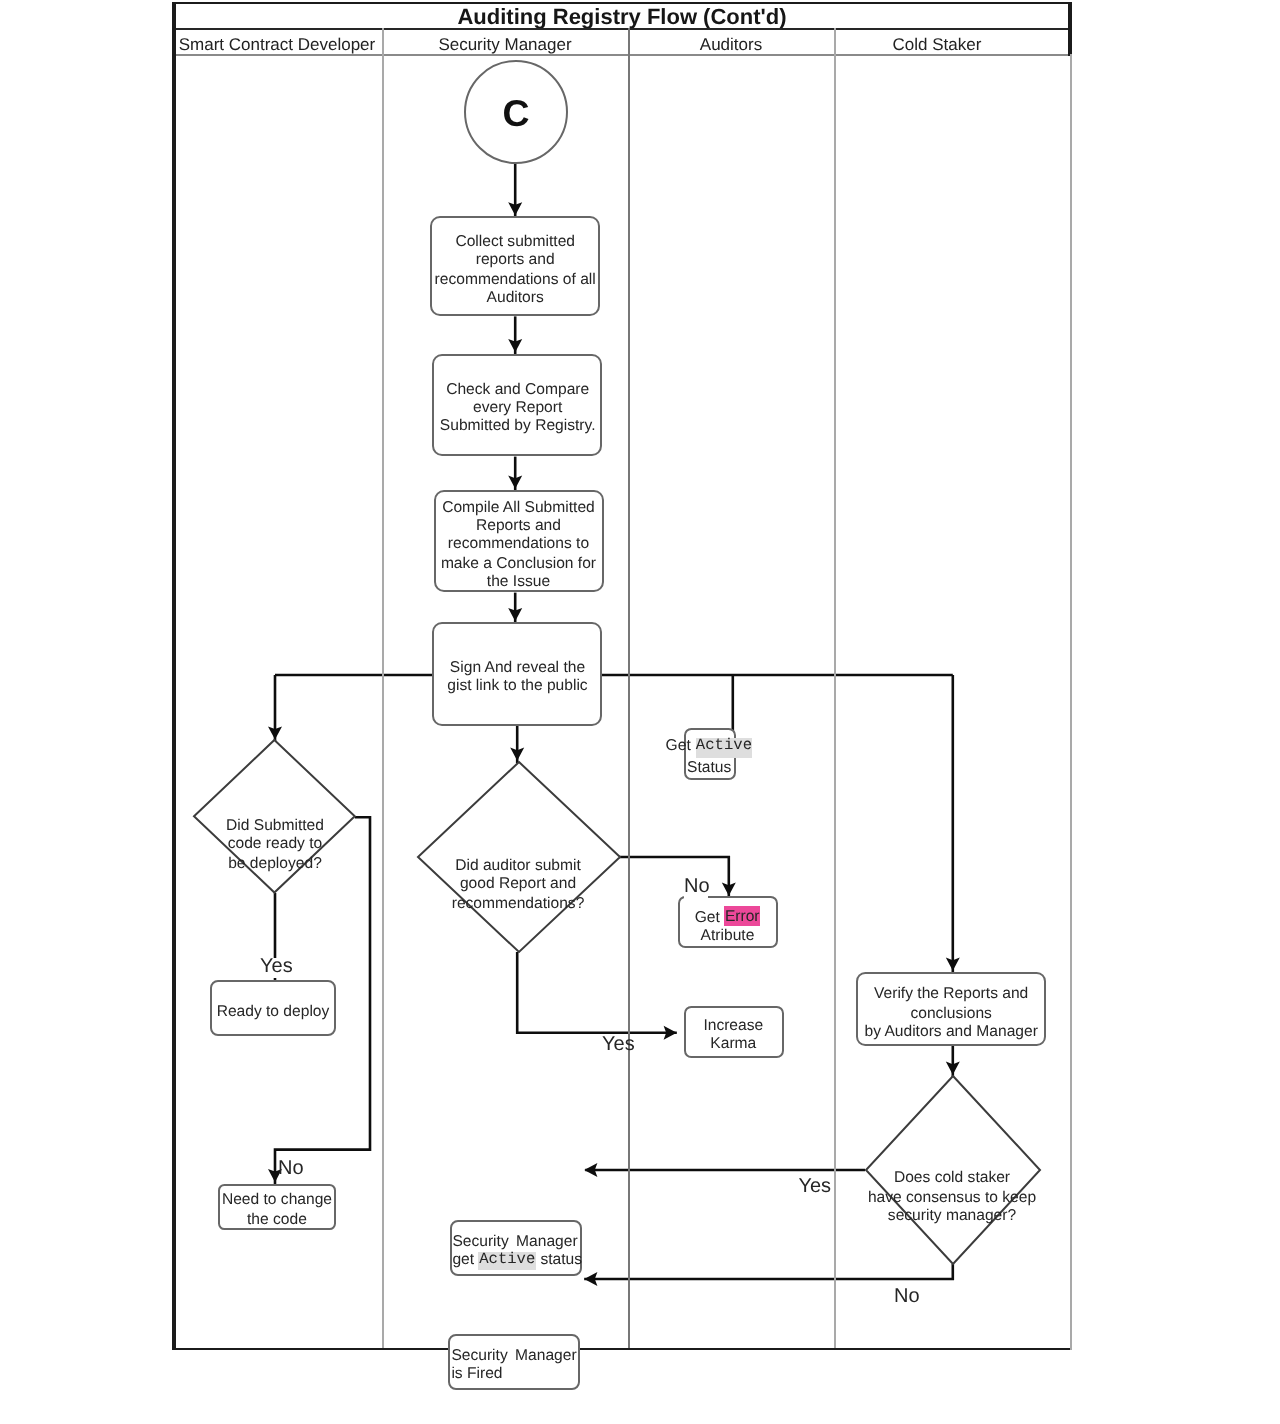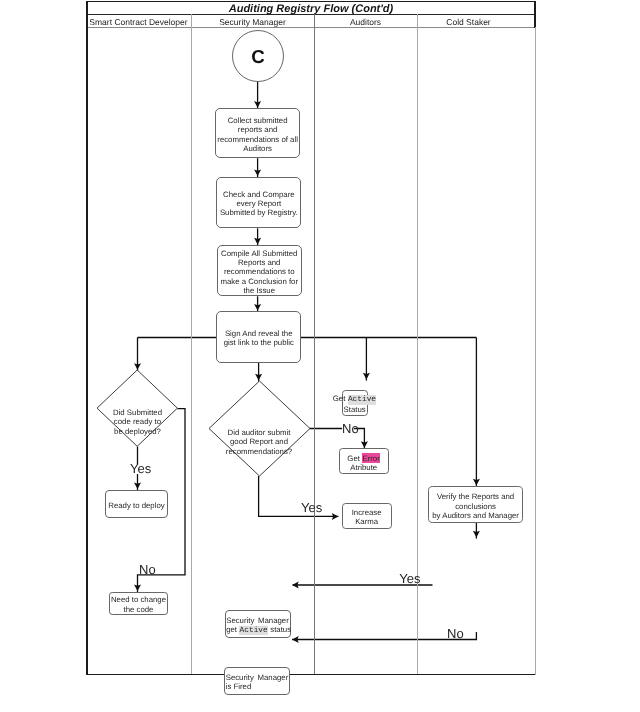--- a/index.html
+++ b/index.html
@@ -5,42 +5,42 @@
   html,body{margin:0;padding:0;background:#ffffff;}
   body{width:640px;height:712px;overflow:hidden;font-family:"Liberation Sans",sans-serif;
        -webkit-font-smoothing:antialiased;text-rendering:geometricPrecision;}
   #stage{position:relative;width:640px;height:712px;background:#fff;}
 
   #frame{position:absolute;left:86px;top:0.9px;width:449.5px;height:674.5px;}
   .fedge{position:absolute;background:#1b1b1b;}
   #frametoprt{position:absolute;left:534.2px;top:0.9px;width:1.4px;height:27px;background:#1b1b1b;}
   #framert{position:absolute;left:534.6px;top:27px;width:1px;height:647.5px;background:#a9a9a9;}
   #title{position:absolute;left:88px;top:4.1px;width:446px;height:11px;line-height:11px;text-align:center;
-         font-size:11px;font-weight:bold;color:#161616;letter-spacing:0px;font-style:italic;}
+         font-size:11px;font-weight:bold;color:#161616;letter-spacing:0px;}
   #titlerule{position:absolute;left:88px;top:13.6px;width:446px;height:1.3px;background:#262626;}
   #headrule{position:absolute;left:88px;top:26.9px;width:446px;height:1px;background:#8a8a8a;}
   .lanehead{position:absolute;top:16.6px;height:11px;line-height:11px;text-align:center;font-size:8.5px;color:#222;}
   .lanediv{position:absolute;top:14.4px;width:1px;height:659.5px;background:#a9a9a9;}
 
   svg#wires{position:absolute;left:0;top:0;width:640px;height:712px;pointer-events:none;}
 
   .node{position:absolute;background:#fff;border:1.1px solid #676767;border-radius:5px;box-sizing:border-box;
         display:flex;flex-direction:column;align-items:center;justify-content:center;padding-top:2.8px;
         text-align:center;color:#262626;font-size:7.8px;line-height:9.3px;}
   .node .ln{display:block;white-space:nowrap;}
   .circ{border-radius:50%;font-size:18.7px;line-height:18.7px;font-weight:bold;color:#111;padding-top:2.6px;}
 
   .dia{position:absolute;}
   .dia svg{position:absolute;left:0;top:0;width:100%;height:100%;overflow:visible;}
   .dia .dtext{position:absolute;left:0;top:12px;width:100%;height:100%;display:flex;flex-direction:column;
        align-items:center;justify-content:center;padding-top:2.8px;box-sizing:border-box;
        text-align:center;font-size:7.8px;line-height:9.3px;color:#262626;}
   .dia .ln{display:block;white-space:nowrap;}
 
-  .edgelbl{position:absolute;font-size:13px;line-height:10.5px;color:#262626;white-space:nowrap;text-align:right;}
+  .edgelbl{position:absolute;font-size:10px;line-height:10.5px;color:#262626;white-space:nowrap;text-align:left;margin-top:15px;}
   .edgelbl.mask{background:#fff;}
 
   .code{font-family:"Liberation Mono",monospace;font-size:7.8px;background:#dedede;padding:0.6px 0.4px;}
   .hl{background:#ec4899;padding:0.6px 0.4px;}
 
   .jbox{align-items:stretch;justify-content:center;text-align:left;padding:3.6px 0.7px 0;margin-top:40px;}
   .jbox .ln{white-space:nowrap;}
   .jbox .just{display:flex;justify-content:space-between;white-space:nowrap;}
 </style>
 </head>
@@ -176,41 +176,51 @@
 
   <div class="node" style="left:105.3px;top:490px;width:62.4px;height:28.4px;border-radius:4px">
     <span class="ln">Ready to deploy</span>
   </div>
 
   <div class="node" style="left:109.4px;top:592px;width:58.2px;height:22.5px;border-radius:3.2px">
     <span class="ln">Need to change</span>
     <span class="ln">the code</span>
   </div>
 
-  <div class="node" style="left:341.6px;top:390px;width:26px;height:25.9px;border-radius:3.6px">
+  <div class="node" style="left:341.6px;top:364px;width:26px;height:25.9px;border-radius:3.6px">
     <span class="ln"><span>Get </span><span class="code">Active</span></span>
     <span class="ln">Status</span>
   </div>
 
   <div class="node" style="left:338.8px;top:448.4px;width:49.9px;height:26.1px;border-radius:3.6px">
     <span class="ln"><span>Get </span><span class="hl">Error</span></span>
     <span class="ln">Atribute</span>
   </div>
 
   <div class="node" style="left:341.5px;top:503px;width:50.3px;height:26px;border-radius:3.6px">
     <span class="ln">Increase</span>
     <span class="ln">Karma</span>
   </div>
 
   <div class="node" style="left:428.4px;top:486.4px;width:94.4px;height:37px;border-radius:4.6px">
     <span class="ln">Verify the Reports and</span>
     <span class="ln">conclusions</span>
     <span class="ln">by Auditors and Manager</span>
   </div>
 
+  <div class="dia" style="left:432.5px;top:538px;width:87px;height:94px">
+    <svg viewBox="0 0 100 100" preserveAspectRatio="none">
+      <polygon points="50,0 100,50 50,100 0,50" fill="#ffffff" stroke="#3c3c3c" stroke-width="1" vector-effect="non-scaling-stroke"></polygon>
+    </svg>
+    <div class="dtext">
+      <span class="ln">Does cold staker</span>
+      <span class="ln">have consensus to keep</span>
+      <span class="ln">security manager?</span>
+    </div>
+  </div>
 
   <div class="edgelbl mask" style="left:130px;top:463.5px;width:14px">Yes</div>
   <div class="edgelbl" style="left:139px;top:564.5px;width:14px">No</div>
   <div class="edgelbl mask" style="left:342px;top:424px;width:11.6px">No</div>
   <div class="edgelbl" style="left:301px;top:502.5px;width:14px">Yes</div>
   <div class="edgelbl" style="left:399.2px;top:573.8px;width:14px">Yes</div>
   <div class="edgelbl" style="left:447px;top:628.5px;width:14px">No</div>
 
 </div>
 

